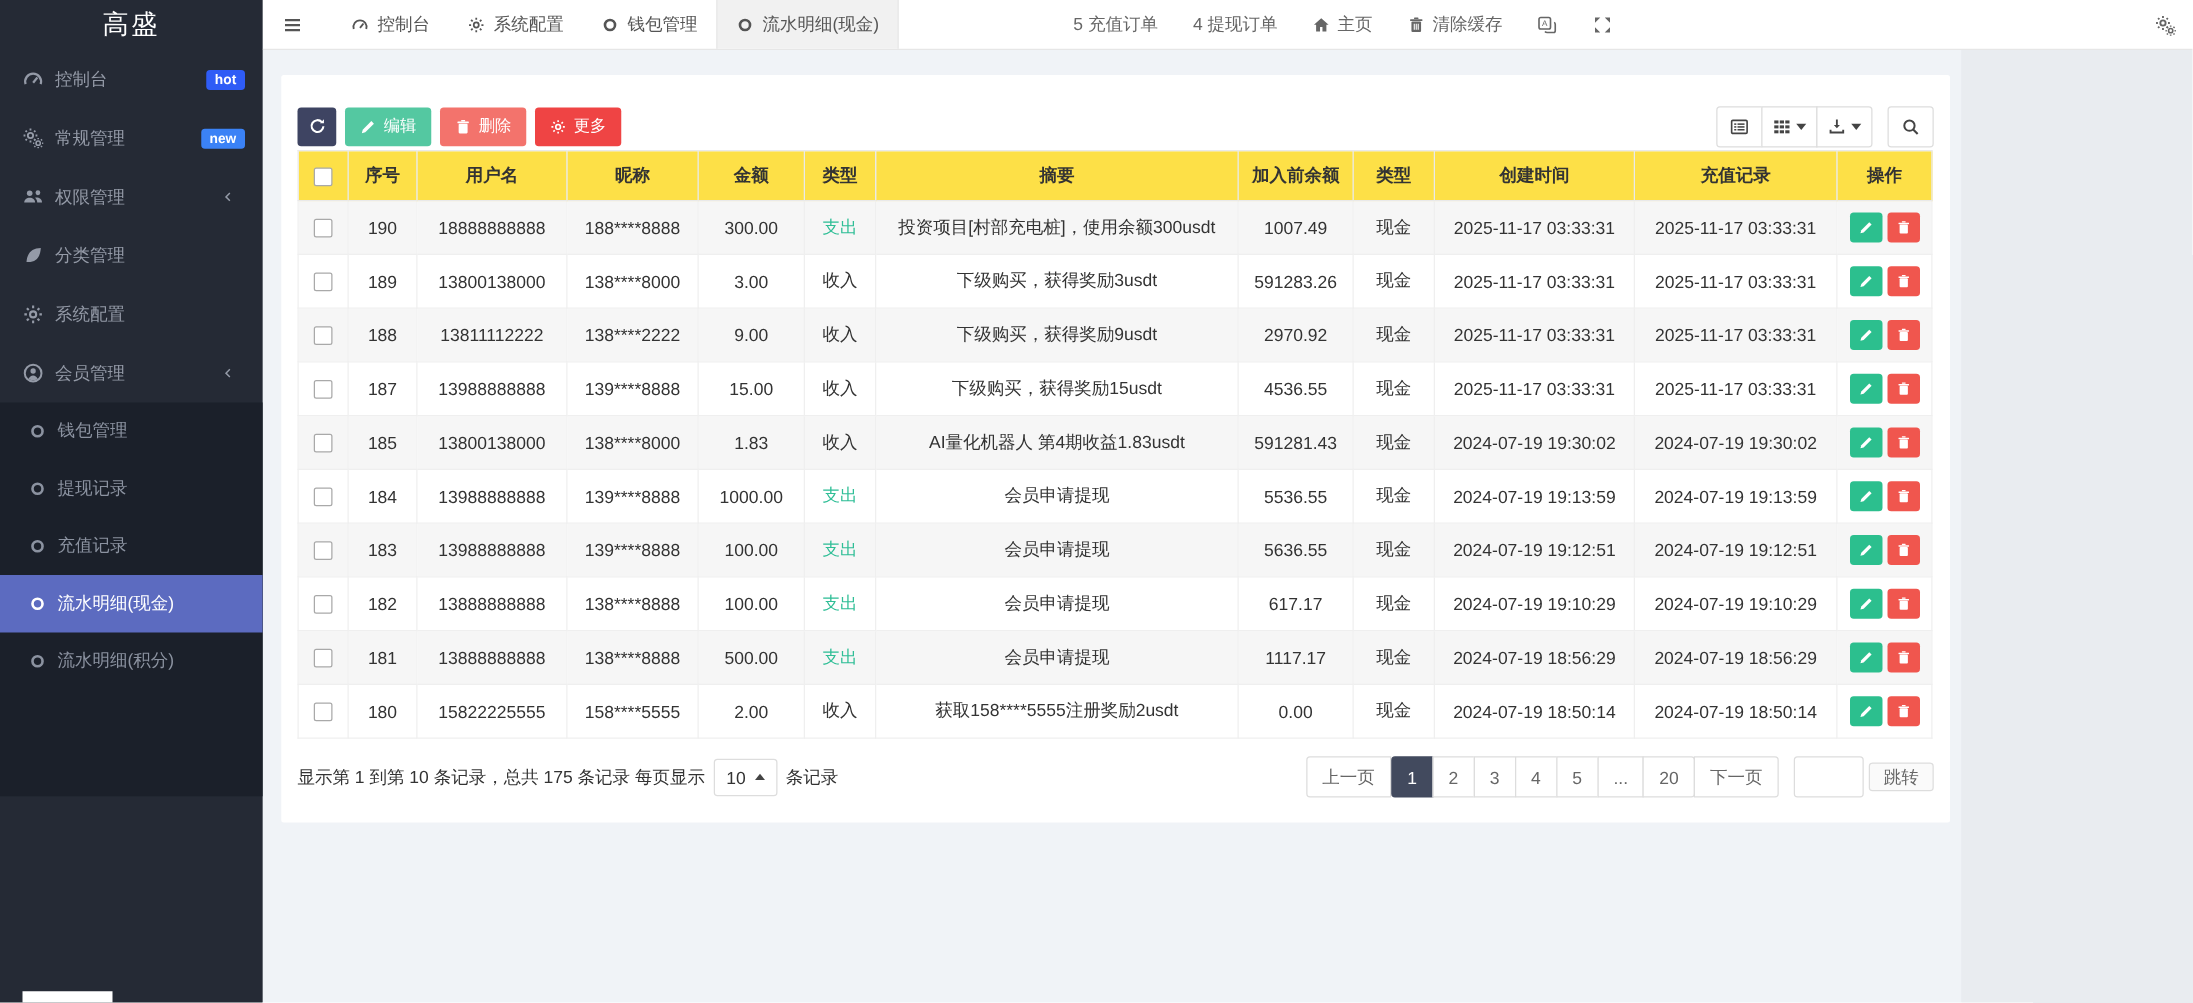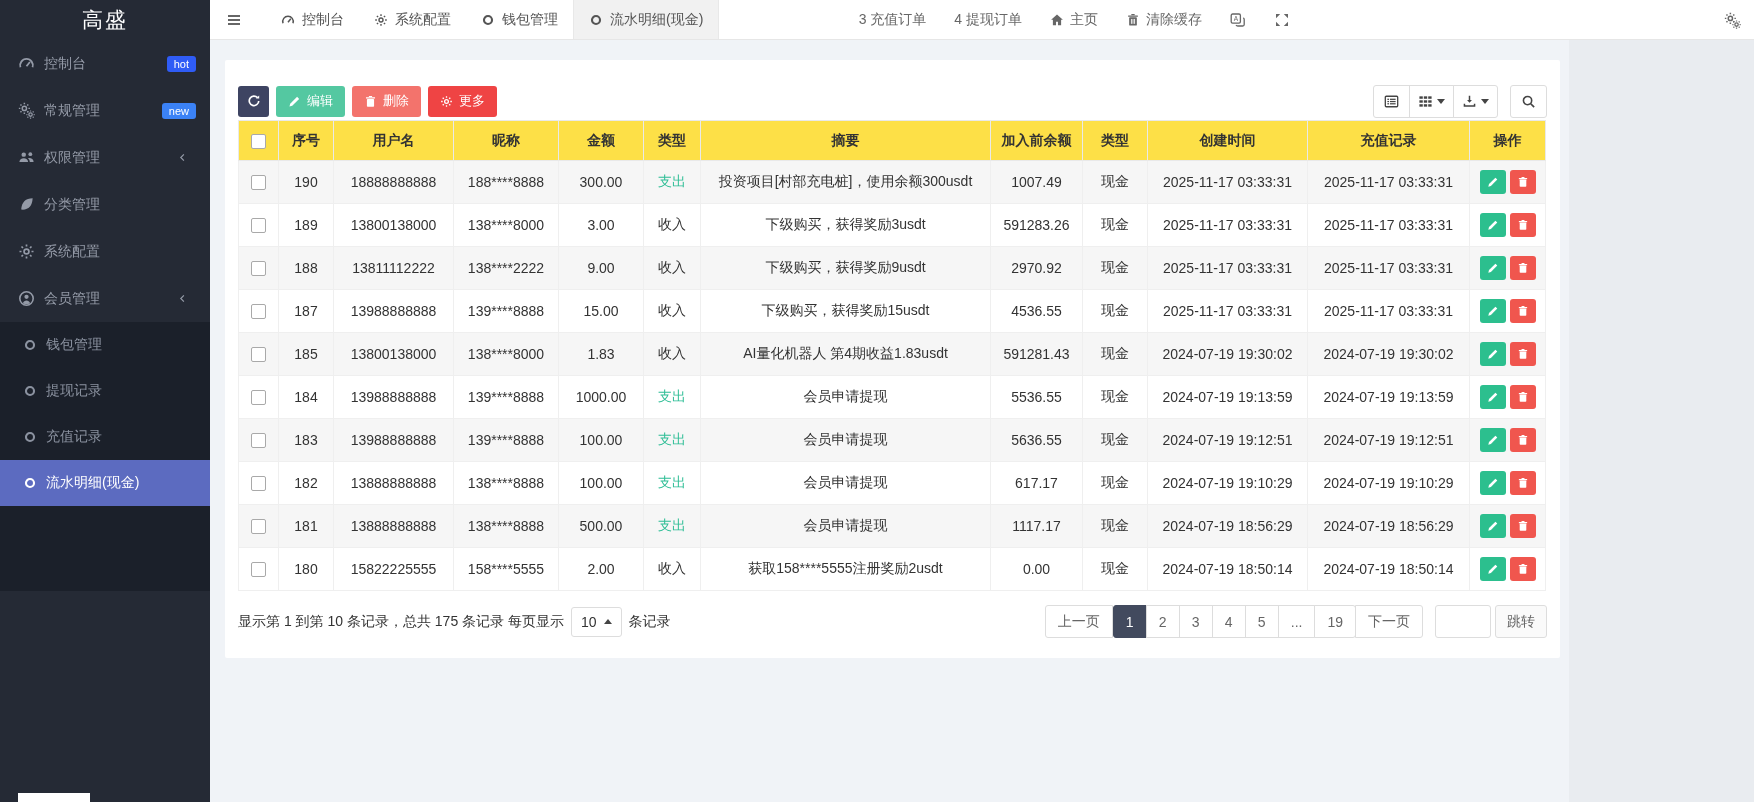--- a/index.html
+++ b/index.html
@@ -14,21 +14,21 @@
   .side-search { margin:72px 10px 14px; height:33px; background:#2b303c; border-radius:4px;
     display:flex; align-items:center; padding:0 10px; }
   .side-search input { flex:1; background:transparent; border:none; outline:none; color:#aeb4bf; font-size:14px; }
   .side-search input::placeholder { color:#6d7585; }
   .side-search .ic { color:#8d94a3; }
   .side-item { position:relative; height:47px; display:flex; align-items:center; padding-left:18px;
     color:#949aa7; cursor:pointer; }
   .side-item .ic { width:17px; margin-right:9px; color:#949aa7; }
   .side-item.active-parent { color:#fff; }
   .side-item.active-parent .ic { color:#fff; }
-  .badge { position:absolute; right:14px; font-size:11px; font-weight:normal; color:#fff;
+  .badge { position:absolute; right:14px; font-size:11px; font-weight:bold; color:#fff;
     padding:2px 7px; border-radius:3px; }
   .chev { position:absolute; right:13px; color:#8a92a0; }
   .submenu { background:#1b202a; padding-bottom:85px; }
   .sub-item { height:46px; display:flex; align-items:center; padding-left:23px; color:#8b92a0; cursor:pointer; }
   .sub-item .ic { width:15px; margin-right:9px; }
   .sub-item.active { background:#5c6bc0; color:#fff; }
   .bottom-box { position:fixed; left:18px; bottom:0; width:72px; height:9px; background:#fff; z-index:6; }
 
   
   .navbar { position:fixed; left:210px; top:0; width:1544px; height:40px; background:#fff;
@@ -89,21 +89,21 @@
   .page-size-btn { display:inline-flex; align-items:center; gap:7px; height:30px; padding:0 9px;
     border:1px solid #ddd; border-radius:3px; background:#fff; margin:0 7px; cursor:pointer; color:#333; }
   .pager-right { margin-left:auto; display:flex; align-items:center; }
   .pg { min-width:34px; height:33px; padding:0 12px; border:1px solid #ddd; background:#fff; color:#666;
     display:inline-flex; align-items:center; justify-content:center; margin-left:-1px; cursor:pointer; font-size:14px; }
   .pg:first-child { margin-left:0; border-radius:3px 0 0 3px; }
   .pg:last-of-type { border-radius:0 3px 3px 0; }
   .pg.active { background:#424a5e; border-color:#424a5e; color:#fff; }
   .jump-input { width:56px; height:33px; border:1px solid #ddd; border-radius:3px; margin-left:12px;
     outline:none; padding:0 6px; font-family:inherit; }
-  .jump-btn { height:33px; padding:0 11px; border:1px solid #ddd; border-radius:3px; background:#fafafa;
+  .jump-btn { height:23px; padding:0 11px; border:1px solid #ddd; border-radius:3px; background:#fafafa;
     color:#666; margin-left:4px; cursor:pointer; font-family:inherit; font-size:14px; }
 </style>
 </head>
 <body>
 
 <div class="sidebar">
   <div class="logo">高盛</div>
   <div id="side-menu">
       <div class="side-item">
         <span class="ic" style="width: 17px;">
@@ -210,20 +210,28 @@
         </span>
         <span>充值记录</span>
       </div>
       <div class="sub-item active">
         <span class="ic" style="width: 14px;">
           <svg viewBox="0 0 16 16" width="100%">
             <circle cx="8" cy="8" r="4.6" fill="none" stroke="currentColor" stroke-width="2.4"></circle>
           </svg>
         </span>
         <span>流水明细(现金)</span>
+      </div>
+      <div class="sub-item">
+        <span class="ic" style="width: 14px;">
+          <svg viewBox="0 0 16 16" width="100%">
+            <circle cx="8" cy="8" r="4.6" fill="none" stroke="currentColor" stroke-width="2.4"></circle>
+          </svg>
+        </span>
+        <span>流水明细(积分)</span>
       </div>
     </div>
 </div>
 <div class="bottom-box"></div>
 
 <div class="navbar">
   <div class="hamburger">
     <span class="ic" style="width:16px">
         <svg viewBox="0 0 16 16" width="100%">
           <g stroke="currentColor" stroke-width="1.8">
@@ -267,21 +275,21 @@
         <span class="ic" style="width: 14px;">
           <svg viewBox="0 0 16 16" width="100%">
             <circle cx="8" cy="8" r="4.6" fill="none" stroke="currentColor" stroke-width="2.4"></circle>
           </svg>
         </span>
         <span>流水明细(现金)</span>
       </div>
     </div>
   <div class="nav-right" id="nav-right">
       <span class="nav-link">
-        <span>3 充值订单</span>
+        <span>5 充值订单</span>
       </span>
       <span class="nav-link">
         <span>4 提现订单</span>
       </span>
       <span class="nav-link">
         <span class="ic" style="width: 14px;">
           <svg viewBox="0 0 16 16" width="100%">
             <path d="M8 1.8L1.3 7.8h2V14h3.6V9.9h2.2V14h3.6V7.8h2z" fill="currentColor"></path>
           </svg>
         </span>
@@ -846,21 +854,21 @@
 
       <div class="pager-right">
         <span class="pg">上一页</span>
         <span id="page-numbers" style="display:flex">
             <span class="pg active">1</span>
             <span class="pg">2</span>
             <span class="pg">3</span>
             <span class="pg">4</span>
             <span class="pg">5</span>
             <span class="pg">...</span>
-            <span class="pg">19</span>
+            <span class="pg">20</span>
           </span>
         <span class="pg">下一页</span>
         <input class="jump-input" type="text" value="" style="">
         <button class="jump-btn">跳转</button>
       </div>
     </div>
 
   </div>
 </div>
 

